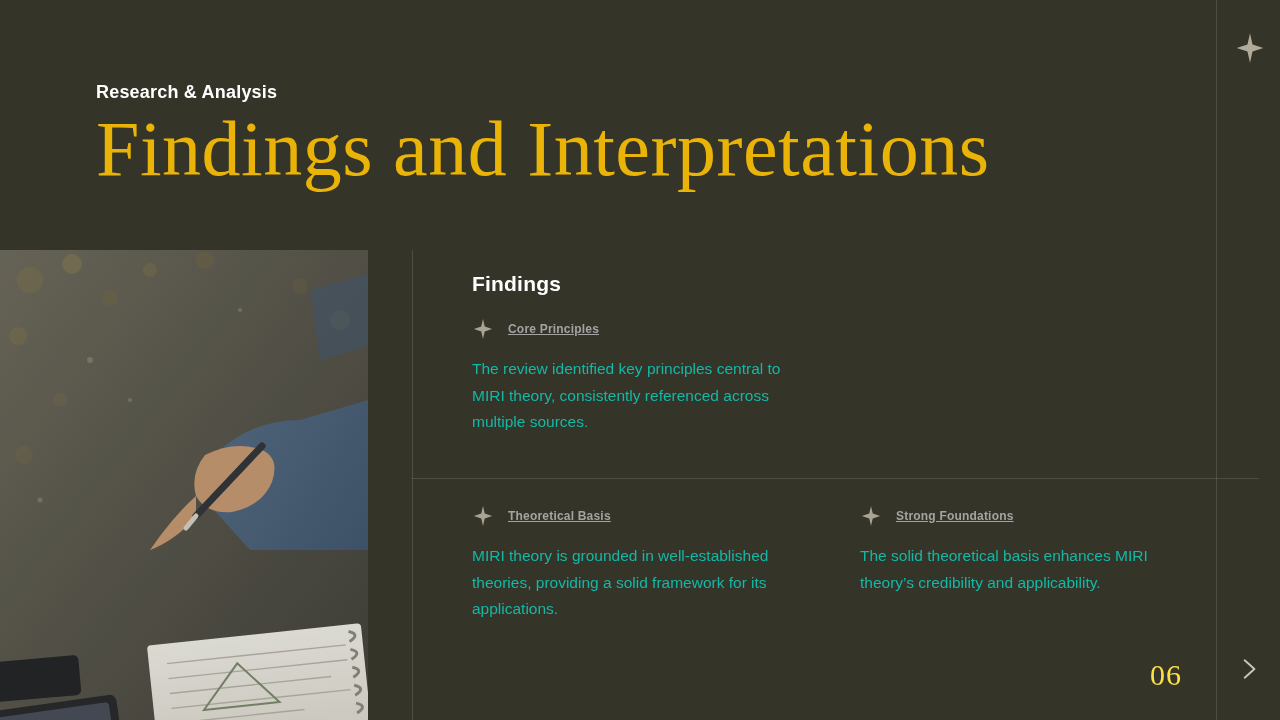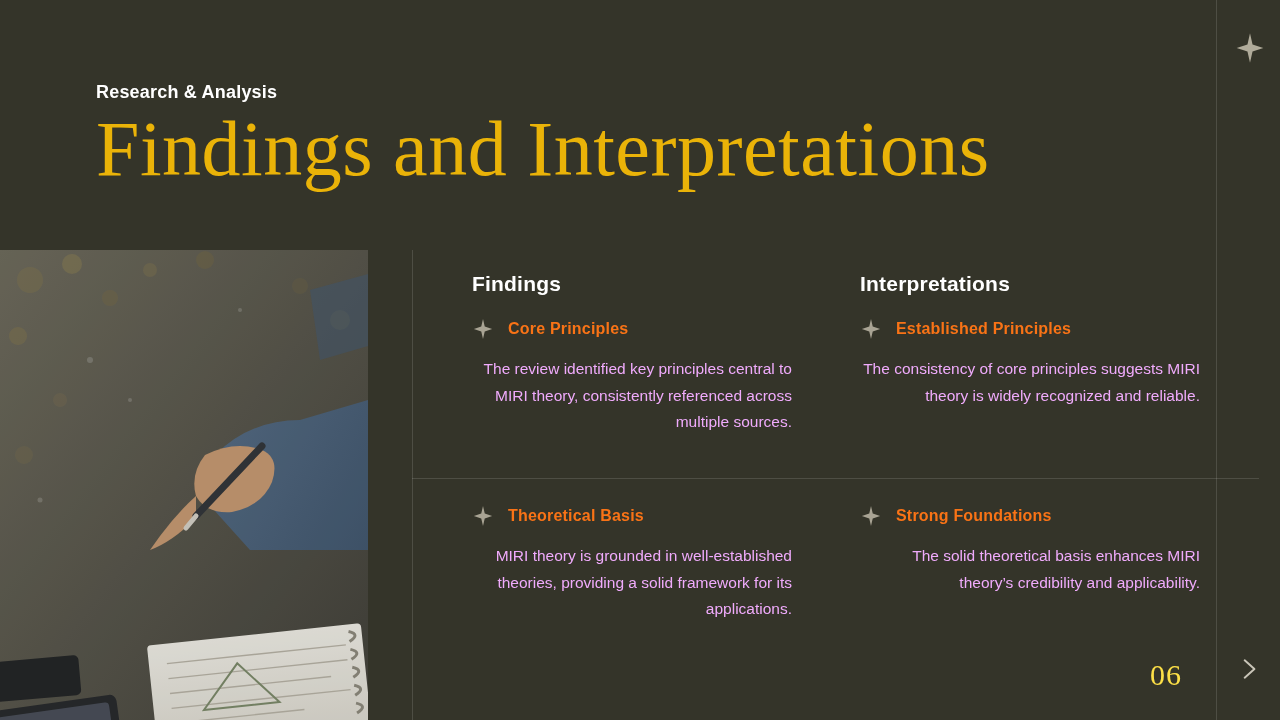--- a/index.html
+++ b/index.html
@@ -103,31 +103,31 @@
     align-items: center;
     gap: 14px;
     margin-bottom: 16px;
   }
   .spark {
     flex: 0 0 auto;
     width: 22px; height: 22px;
     color: #a9a494;
   }
   .item-title {
-    font-size: 16px;
+    font-size: 12px;
     font-weight: bold;
-    color: #f97316;
+    color: #a3a3a3;
     letter-spacing: 0.2px;
+    text-decoration: underline;
   }
   .item-body {
     font-size: 15.5px;
     line-height: 1.72;
-    color: #f0abfc;
+    color: #14b8a6;
     max-width: 320px;
-    text-align: right;
   }
   .col-right .item-body { max-width: 340px; }
 
   
   .page-num {
     position: absolute;
     right: 98px; bottom: 28px;
     font-family: "Liberation Serif", serif;
     font-size: 30px;
     color: #fde047;
@@ -303,32 +303,20 @@
         <span class="spark">
           <svg viewBox="0 0 24 24" width="22" height="22" aria-hidden="true">
             <path d="M12 1 L13.9 9.3 L22 12 L13.9 14.7 L12 23 L10.1 14.7 L2 12 L10.1 9.3 Z" fill="currentColor"></path>
           </svg>
         </span>
         <span class="item-title">Core Principles</span>
       </div>
       <div class="item-body">The review identified key principles central to MIRI theory, consistently referenced across multiple sources.</div>
     </div>
 
-    <div class="col col-right row-top">
-      <div class="col-heading">Interpretations</div>
-      <div class="item-head">
-        <span class="spark">
-          <svg viewBox="0 0 24 24" width="22" height="22" aria-hidden="true">
-            <path d="M12 1 L13.9 9.3 L22 12 L13.9 14.7 L12 23 L10.1 14.7 L2 12 L10.1 9.3 Z" fill="currentColor"></path>
-          </svg>
-        </span>
-        <span class="item-title">Established Principles</span>
-      </div>
-      <div class="item-body">The consistency of core principles suggests MIRI theory is widely recognized and reliable.</div>
-    </div>
 
     <div class="col col-right row-bottom">
       <div class="item-head">
         <span class="spark">
           <svg viewBox="0 0 24 24" width="22" height="22" aria-hidden="true">
             <path d="M12 1 L13.9 9.3 L22 12 L13.9 14.7 L12 23 L10.1 14.7 L2 12 L10.1 9.3 Z" fill="currentColor"></path>
           </svg>
         </span>
         <span class="item-title">Strong Foundations</span>
       </div>

